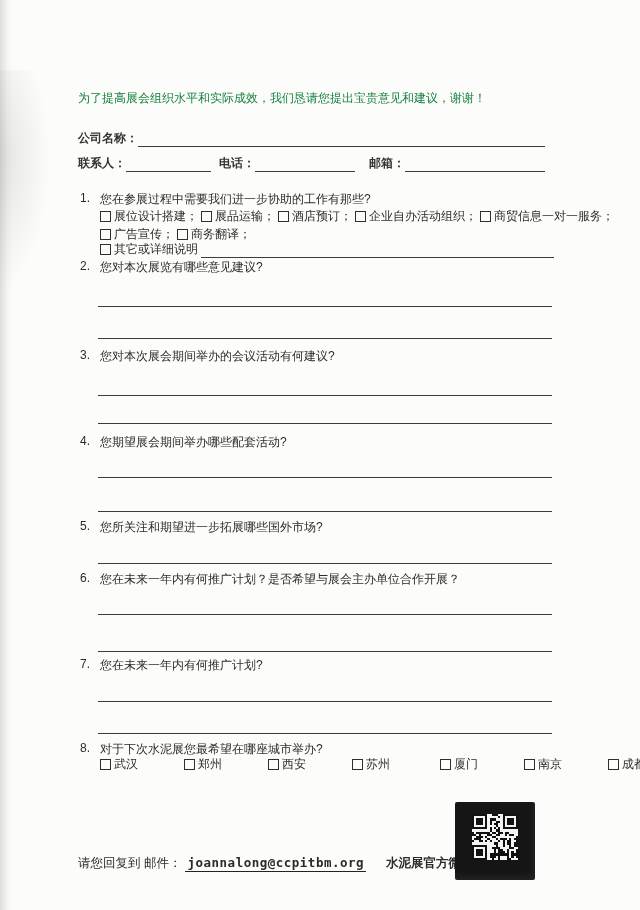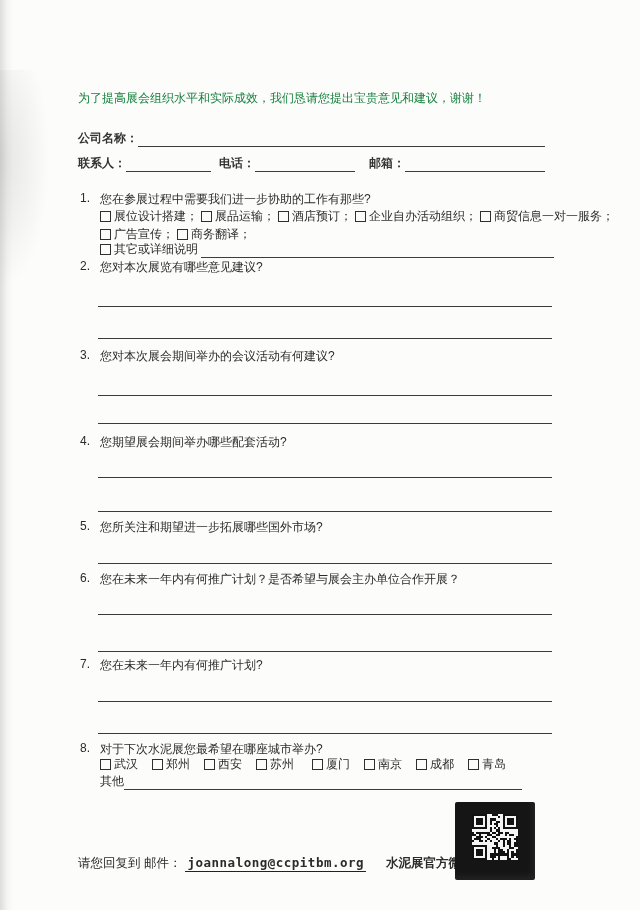--- a/index.html
+++ b/index.html
@@ -163,21 +163,21 @@
     <span class="qn">7.</span>
     <span class="qt">您在未来一年内有何推广计划?</span>
   </div>
   <div class="aline" style="top:701px;"></div>
   <div class="aline" style="top:733px;"></div>
 
   <div class="q" style="top:741px;">
     <span class="qn">8.</span>
     <span class="qt">对于下次水泥展您最希望在哪座城市举办?</span>
   </div>
-  <div class="optrow cities" style="top:758px;">
+  <div class="optrow cities" style="top:758px;gap:32px;">
     <span class="opt">
         <span class="cb"></span>
         <span class="ol">武汉</span>
       </span>
     <span class="opt">
         <span class="cb"></span>
         <span class="ol">郑州</span>
       </span>
     <span class="opt">
         <span class="cb"></span>
@@ -196,24 +196,20 @@
         <span class="ol">南京</span>
       </span>
     <span class="opt">
         <span class="cb"></span>
         <span class="ol">成都</span>
       </span>
     <span class="opt">
         <span class="cb"></span>
         <span class="ol">青岛</span>
       </span>
-  </div>
-  <div class="optrow" style="top:775px; right:118px;">
-    <span class="ol">其他</span>
-    <span class="fill"></span>
   </div>
 
   <div class="footer">
     <span>请您回复到 邮件：</span>
     <span class="email">joannalong@ccpitbm.org</span>
     <span class="wechat">水泥展官方微信：</span>
   </div>
 
   <div class="qr-box">
     <svg id="qr" viewBox="0 0 21 21" shape-rendering="crispEdges">

